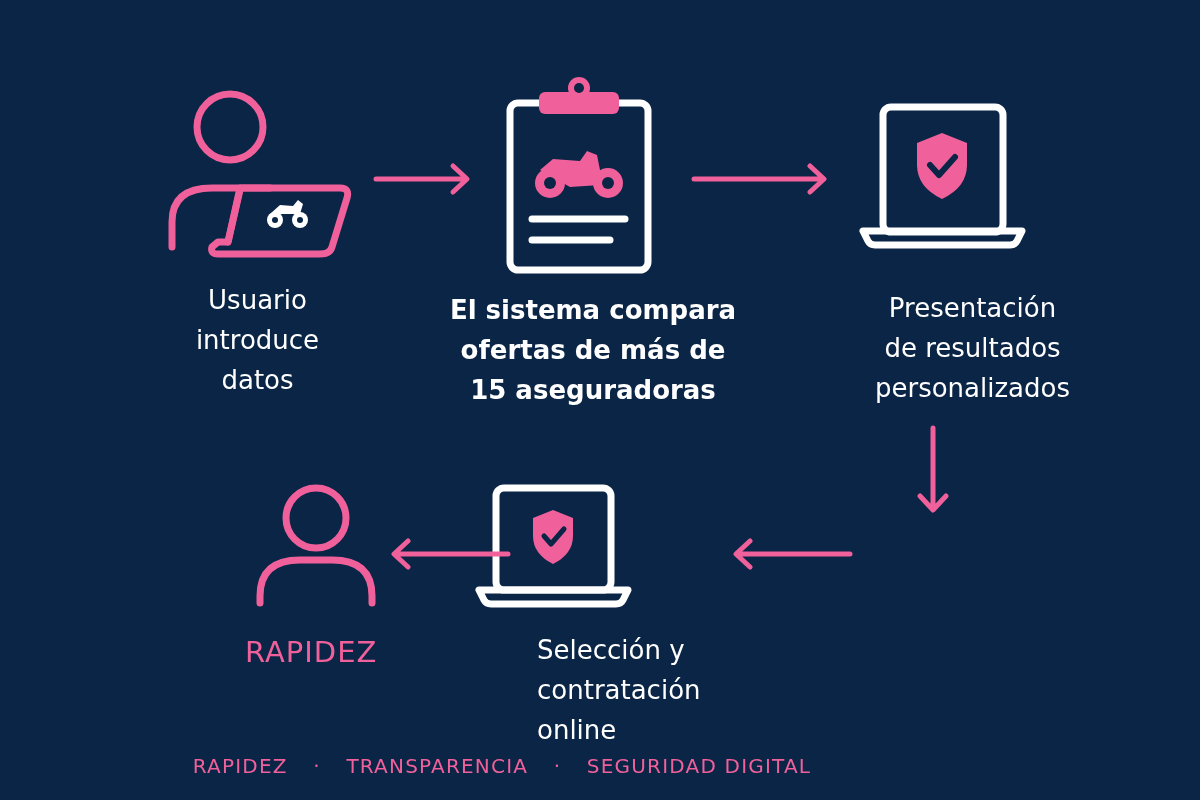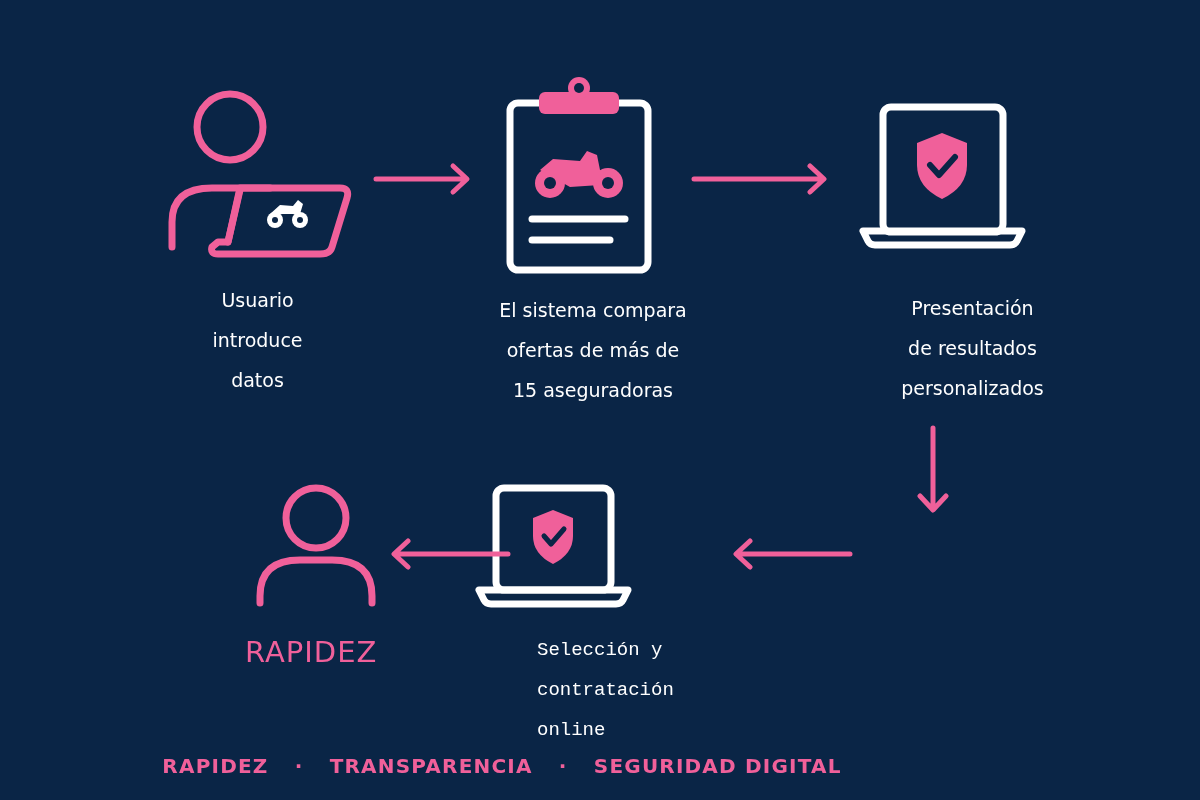--- a/index.html
+++ b/index.html
@@ -7,30 +7,30 @@
     width:1200px; height:800px; overflow:hidden;
     background:#0b2447;
     background:#0a2546;
     font-family:"DejaVu Sans","Liberation Sans",sans-serif;
     position:relative;
   }
   .abs { position:absolute; }
   svg { display:block; overflow:visible; }
   .label {
     position:absolute; color:#ffffff; text-align:center;
-    font-size:19px; line-height:40px; font-weight:500;
+    font-size:26px; line-height:40px; font-weight:500;
     white-space:pre-line;
   }
   .pink-label {
     position:absolute; color:#f0609a; font-size:29px; line-height:40px;
     font-weight:500; letter-spacing:1px;
   }
   .footer {
     position:absolute; left:0; width:1004px; top:754px; text-align:center;
-    color:#f0609a; font-size:20px; letter-spacing:1.2px; font-weight:700;
+    color:#f0609a; font-size:20px; letter-spacing:1.2px; font-weight:400;
   }
   .footer span { display:inline-block; }
   .dot { margin:0 18px; }
 </style>
 </head>
 <body>
 
 <div class="abs" style="left:160px;top:92px;">
   <svg width="200" height="170" viewBox="0 0 200 170">
     <circle cx="70" cy="35" r="33" fill="none" stroke="#f0609a" stroke-width="7"></circle>
@@ -68,21 +68,21 @@
       <circle cx="103" cy="108" r="15"></circle>
       <path d="M35 95 L48 84 L75 86 L82 76 L92 80 L95 95 L110 103 L95 110 L65 112 Z"></path>
     </g>
     <circle cx="45" cy="108" r="6" fill="#0a2546"></circle>
     <circle cx="103" cy="108" r="6" fill="#0a2546"></circle>
     <line x1="27" y1="144" x2="120" y2="144" stroke="#ffffff" stroke-width="7" stroke-linecap="round"></line>
     <line x1="27" y1="165" x2="105" y2="165" stroke="#ffffff" stroke-width="7" stroke-linecap="round"></line>
   </svg>
 </div>
 
-<div class="label" style="left:438px;top:290px;width:310px;">El sistema compara
+<div class="label" style="left:438px;top:290px;width:310px;font-weight:bold;">El sistema compara
 ofertas de más de
 15 aseguradoras</div>
 
 <div class="abs" style="left:691px;top:162px;">
   <svg width="140" height="34" viewBox="0 0 140 34">
       <path d="M3 17 H132 M119 4 L133 17 L119 30" fill="none" stroke="#f0609a" stroke-width="5" stroke-linecap="round" stroke-linejoin="round"></path>
     </svg>
 </div>
 
 <div class="abs" style="left:860px;top:103px;">
@@ -112,21 +112,21 @@
 
 <div class="abs" style="left:476px;top:484px;">
   <svg width="155" height="125" viewBox="0 0 155 125">
     <rect x="20" y="4" width="115" height="102" rx="8" fill="none" stroke="#ffffff" stroke-width="7"></rect>
     <path d="M3 106 H152 L147 116 Q145 120 140 120 H15 Q10 120 8 116 Z" fill="none" stroke="#ffffff" stroke-width="7" stroke-linejoin="round"></path>
     <path d="M77 26 L97 34 L97 52 Q97 70 77 80 Q57 70 57 52 L57 34 Z" fill="#f0609a"></path>
     <path d="M68 52 L75 60 L88 45" fill="none" stroke="#0a2546" stroke-width="5" stroke-linecap="round" stroke-linejoin="round"></path>
   </svg>
 </div>
 
-<div class="label" style="left:537px;top:630px;width:220px;text-align:left;font-family:Liberation Mono, monospace;">Selección y
+<div class="label" style="left:537px;top:630px;width:220px;text-align:left;">Selección y
 contratación
 online</div>
 
 <div class="abs" style="left:388px;top:537px;">
   <svg width="125" height="34" viewBox="0 0 125 34">
       <path d="M120 17 H7 M20 4 L6 17 L20 30" fill="none" stroke="#f0609a" stroke-width="5" stroke-linecap="round" stroke-linejoin="round"></path>
     </svg>
 </div>
 
 <div class="abs" style="left:250px;top:478px;">

